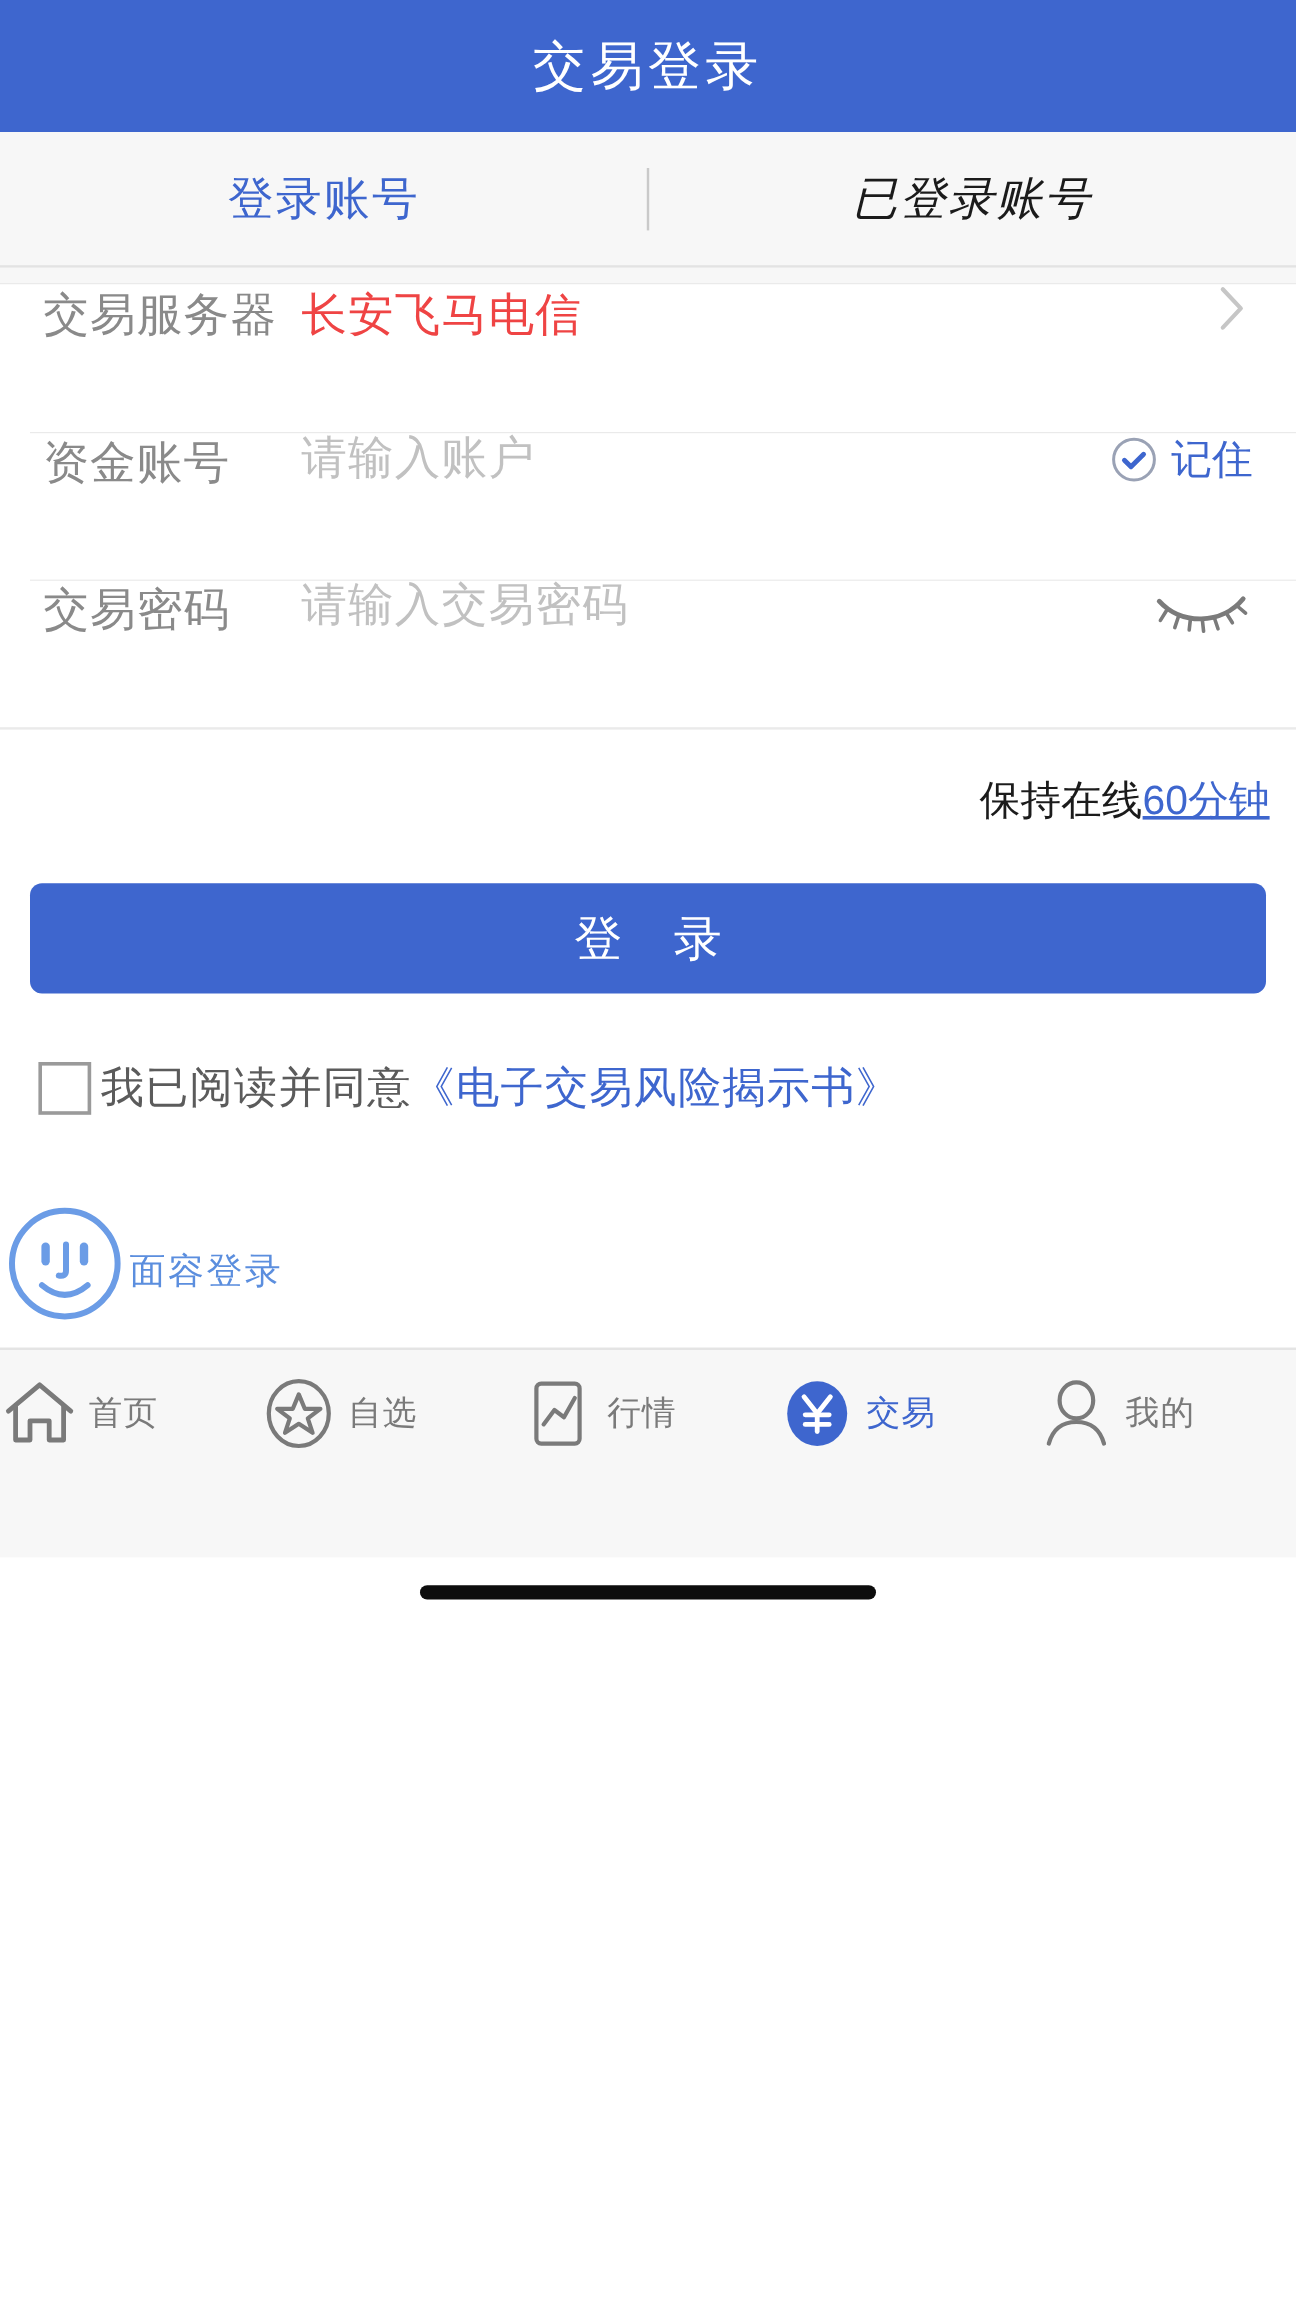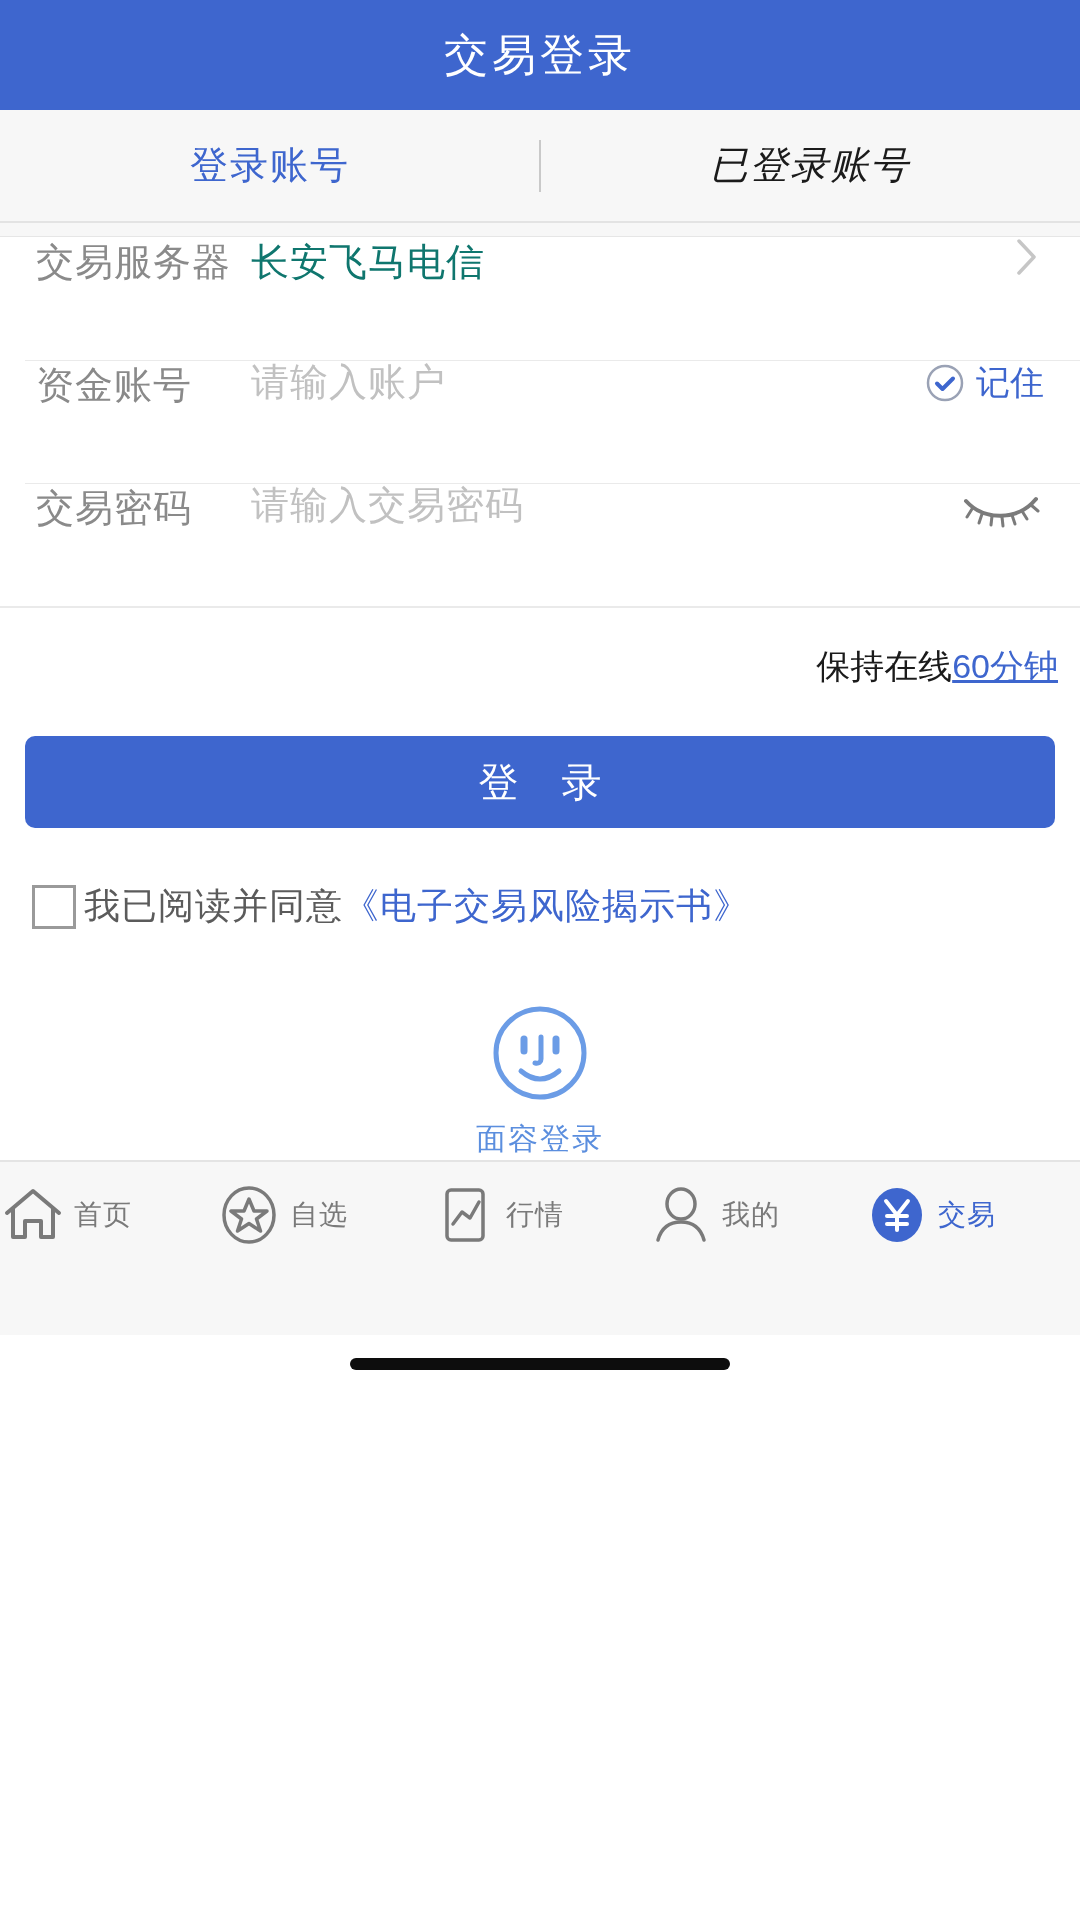--- a/index.html
+++ b/index.html
@@ -44,21 +44,21 @@
     height:123px; display:flex; align-items:flex-start;
     padding:0 36px; position:relative;
   }
   .form-row + .form-row::before {
     content:""; position:absolute; left:25px; right:0; top:0; height:1px; background:#eaeaea;
   }
   .row-label {
     color:#8a8a8a; font-size:38px; letter-spacing:1px;
     width:215px; flex:0 0 auto;
   }
-  .row-value { font-size:38px; color:#0f766e; letter-spacing:1px; flex:1; }
+  .row-value { font-size:38px; color:#ef4444; letter-spacing:1px; flex:1; }
   .row-input {
     flex:1; border:none; outline:none; background:transparent;
     font-size:38px; color:#8b5cf6; letter-spacing:1px;
     font-family:Liberation Serif, serif;
   }
   .row-input::placeholder { color:#c1c1c1; }
 
   .chevron-right { width:22px; height:40px; flex:0 0 auto; margin-right:6px; }
   .chevron-right svg { display:block; }
 
@@ -96,21 +96,21 @@
   }
   .agreement-box {
     width:44px; height:44px; border:3px solid #9a9a9a; background:#fff;
     flex:0 0 auto; margin-right:8px;
   }
   .agreement-text { color:#5b5b5b; }
   .agreement-link { color:#3e66ce; }
 
   
   .face-login {
-    margin-top:68px; display:flex; flex-direction:column; align-items:center;
+    margin-top:68px; display:flex; align-items:center;
     flex:0 0 auto;
   }
   .face-label { color:#5b8ede; font-size:30px; margin-top:8px; letter-spacing:2px; }
 
   .spacer { flex:1 1 auto; background:#ffffff; }
 
   
   .tabbar {
     height:175px; background:#f7f7f7; border-top:2px solid #e4e4e4;
     display:flex; align-items:flex-start; padding-top:20px; flex:0 0 auto;
@@ -242,42 +242,42 @@
     <div class="tab">
       <span class="tab-icon">
         <svg width="56" height="62" viewBox="0 0 56 62">
           <rect x="10" y="6" width="36" height="50" rx="4" fill="none" stroke="#7a7a7a" stroke-width="3.5"></rect>
           <polyline points="16,40 25,28 33,34 42,18" fill="none" stroke="#7a7a7a" stroke-width="3.5" stroke-linecap="round" stroke-linejoin="round"></polyline>
         </svg>
       </span>
       <span class="tab-label">行情</span>
     </div>
 
-    <div class="tab">
-      <span class="tab-icon">
-        <svg width="62" height="62" viewBox="0 0 62 62">
-          <ellipse cx="31" cy="20" rx="14" ry="15" fill="none" stroke="#7a7a7a" stroke-width="3.5"></ellipse>
-          <path d="M8 56 Q13 38, 31 38 Q49 38, 54 56" fill="none" stroke="#7a7a7a" stroke-width="3.5" stroke-linecap="round"></path>
-        </svg>
-      </span>
-      <span class="tab-label">我的</span>
-    </div>
-
     <div class="tab active">
       <span class="tab-icon">
         <svg width="62" height="62" viewBox="0 0 62 62">
           <ellipse cx="31" cy="31" rx="25" ry="27" fill="#3e66ce"></ellipse>
           <path d="M20 17 L31 31 L42 17" fill="none" stroke="#ffffff" stroke-width="4" stroke-linecap="round" stroke-linejoin="round"></path>
           <line x1="31" y1="31" x2="31" y2="46" stroke="#ffffff" stroke-width="4" stroke-linecap="round"></line>
           <line x1="21" y1="32" x2="41" y2="32" stroke="#ffffff" stroke-width="4" stroke-linecap="round"></line>
           <line x1="21" y1="40" x2="41" y2="40" stroke="#ffffff" stroke-width="4" stroke-linecap="round"></line>
         </svg>
       </span>
       <span class="tab-label">交易</span>
     </div>
 
+    <div class="tab">
+      <span class="tab-icon">
+        <svg width="62" height="62" viewBox="0 0 62 62">
+          <ellipse cx="31" cy="20" rx="14" ry="15" fill="none" stroke="#7a7a7a" stroke-width="3.5"></ellipse>
+          <path d="M8 56 Q13 38, 31 38 Q49 38, 54 56" fill="none" stroke="#7a7a7a" stroke-width="3.5" stroke-linecap="round"></path>
+        </svg>
+      </span>
+      <span class="tab-label">我的</span>
+    </div>
+
   </div>
 
   <div class="home-indicator-area">
     <div class="home-indicator"></div>
   </div>
 
 </div>
 
 </body></html>

